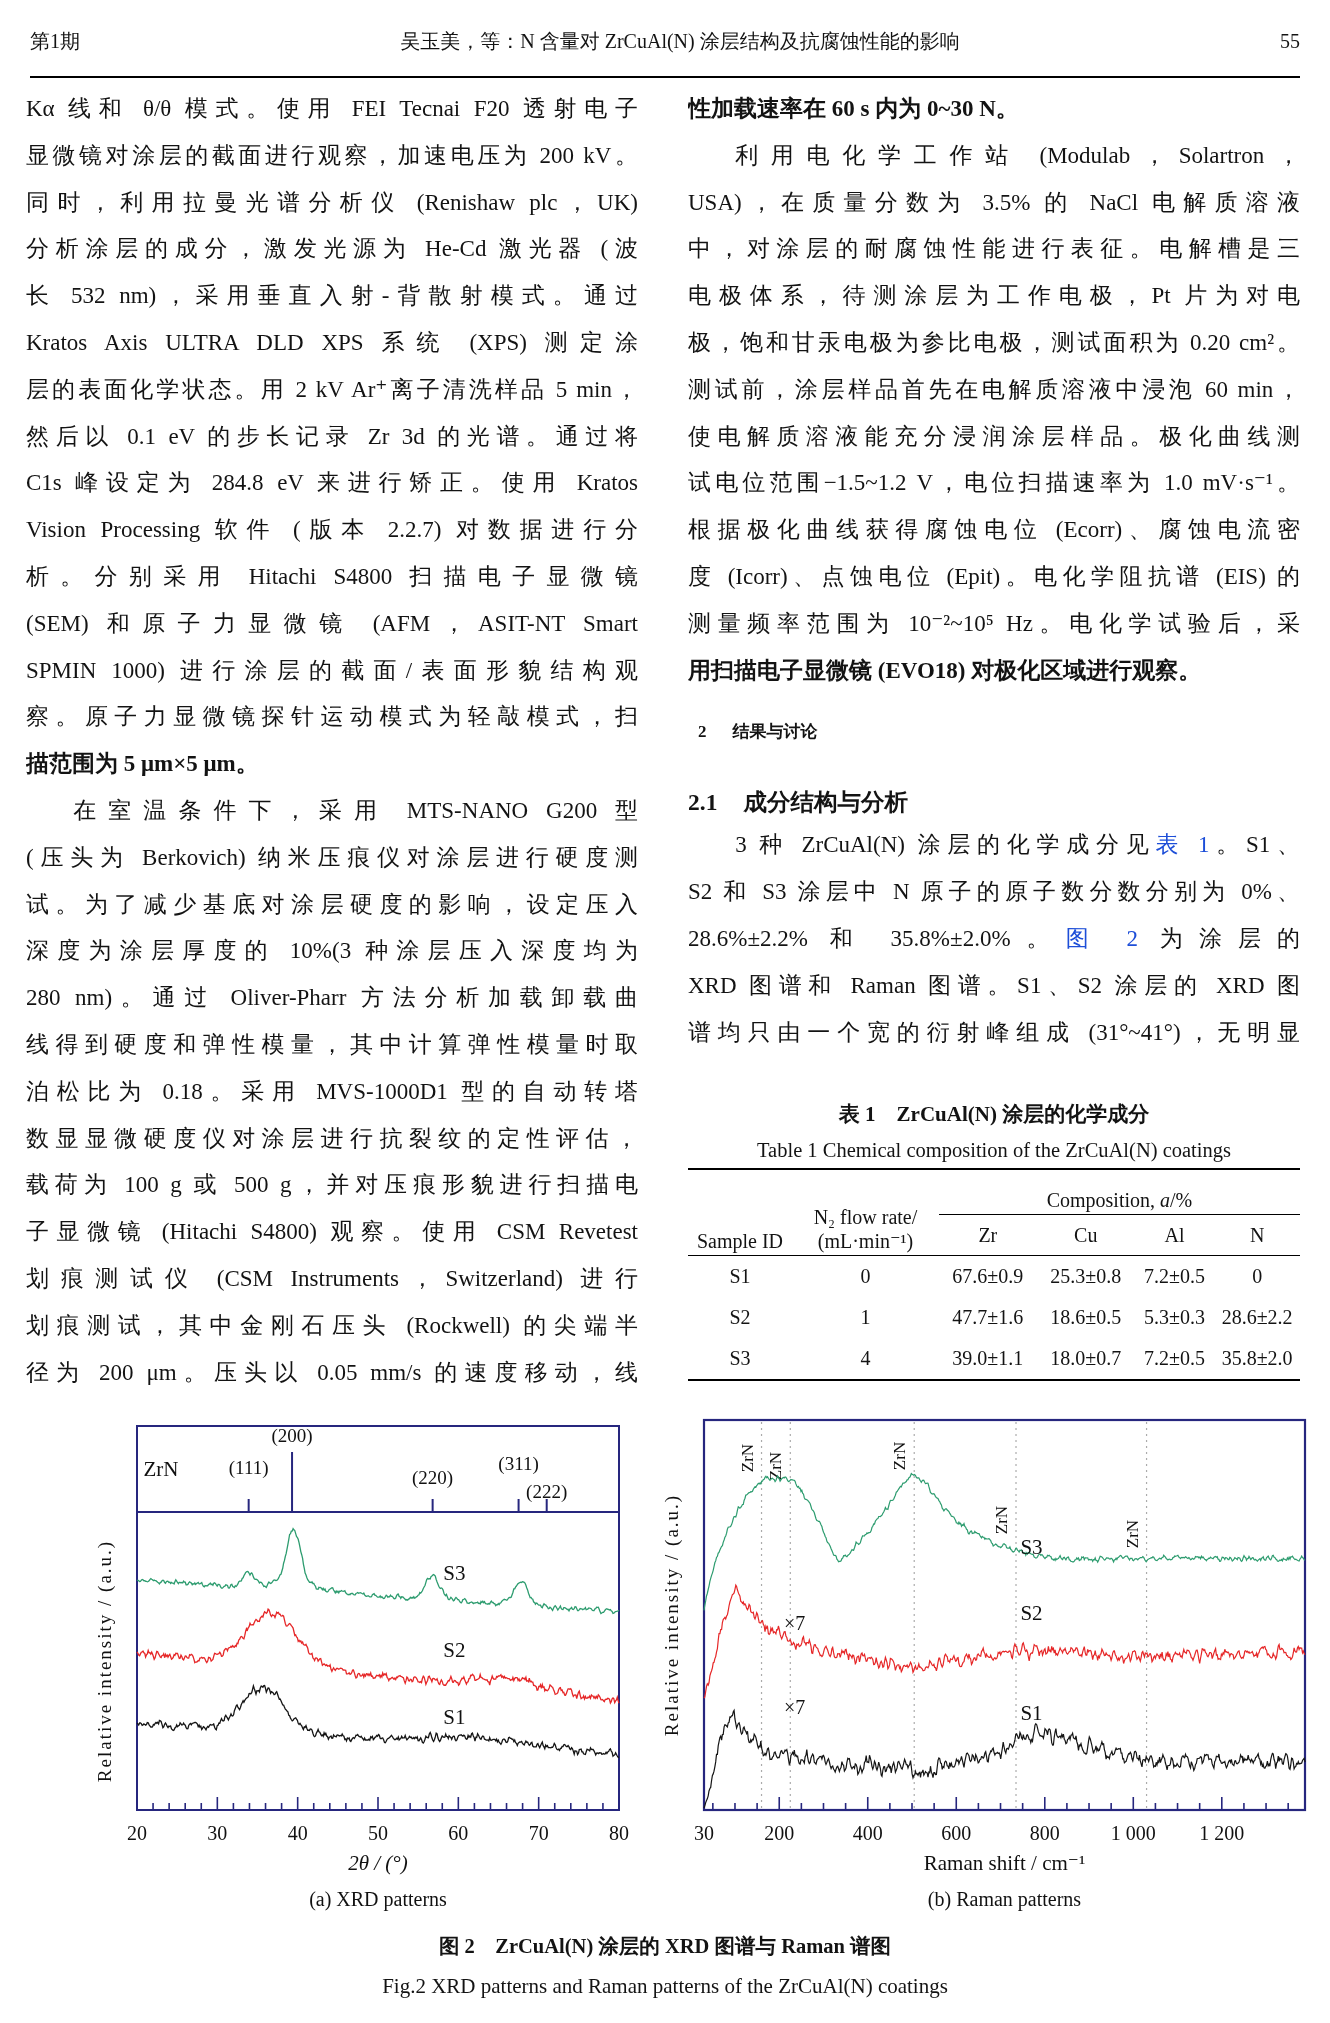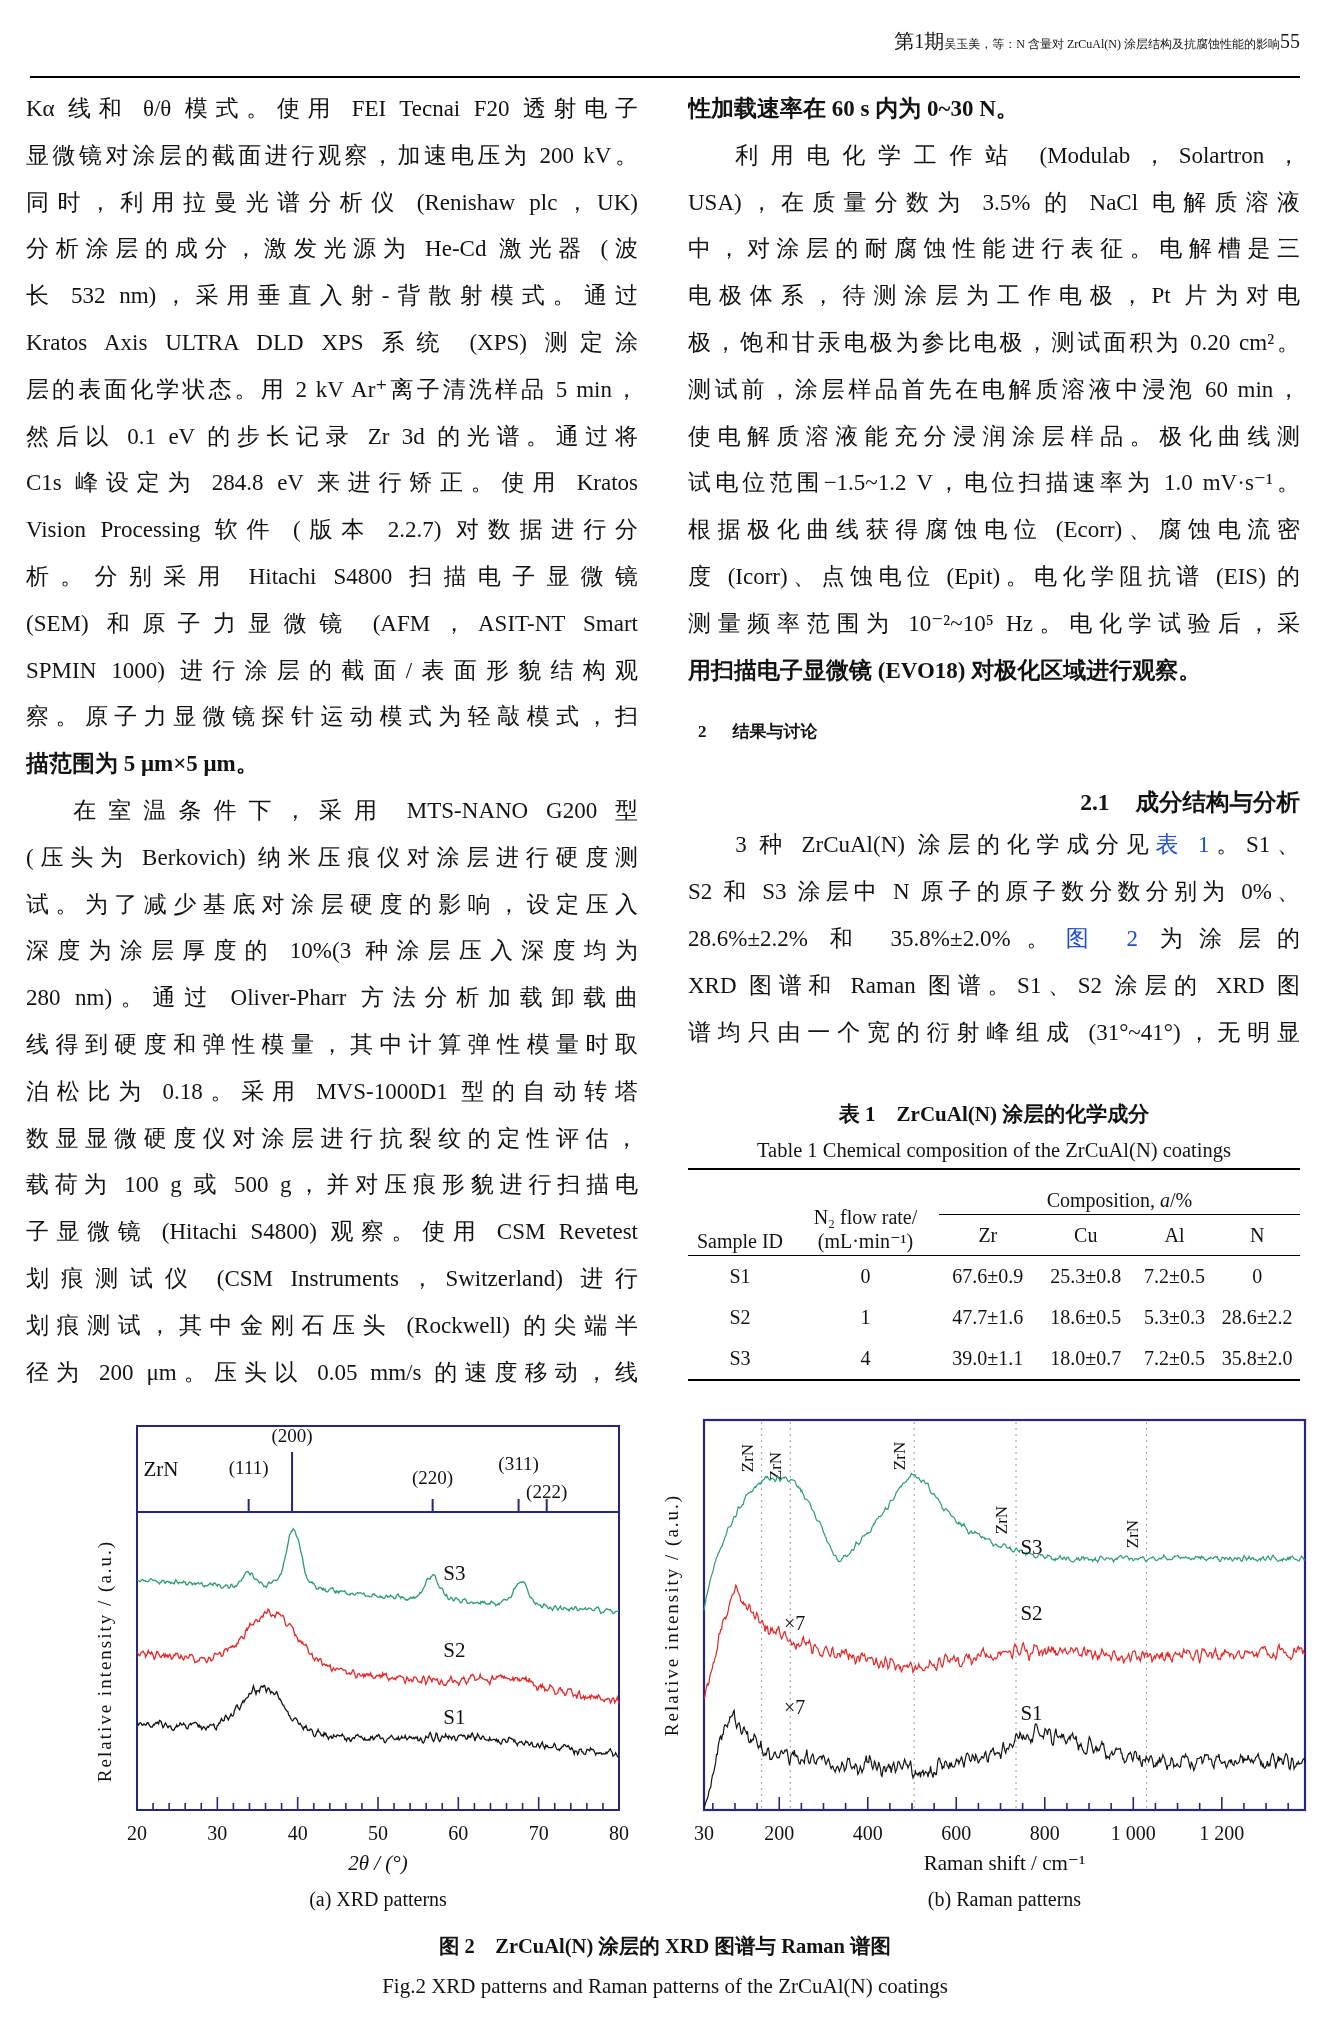--- a/index.html
+++ b/index.html
@@ -1,31 +1,31 @@
 <!DOCTYPE html>
 <html><head>
 <meta charset="utf-8">
 <style>
   html,body{margin:0;padding:0;background:#ffffff;}
   body{width:1330px;height:2023px;position:relative;overflow:hidden;
        font-family:"Liberation Serif","DejaVu Serif",serif;color:#131313;}
   .hdr{position:absolute;top:28px;left:30px;right:30px;display:flex;
-       justify-content:flex-end;align-items:baseline;font-size:20px;}
-  .hdr .t{font-size:12px;}
+       justify-content:space-between;align-items:baseline;font-size:20px;}
+  .hdr .t{font-size:20px;}
   .hdr-rule{position:absolute;top:76px;left:30px;right:30px;border-top:2.2px solid #000;}
   .col{position:absolute;width:612px;font-size:23px;}
   .col-left{left:26px;top:86px;}
   .col-right{left:688px;top:86px;}
   .line{height:46.8px;line-height:46.8px;overflow:hidden;
         text-align:justify;text-align-last:justify;}
   .line.end{text-align-last:left;font-weight:bold;}
   .line.ind{text-indent:2.05em;}
   .link{color:#1d4ed8;}
   h2.sec{font-size:17px;font-weight:bold;margin:14px 0 0 10px;line-height:48px;height:48px;}
-  h3.sec{font-size:23.5px;font-weight:bold;margin:26px 0 0 16px;line-height:40px;height:40px;text-align:right;}
+  h3.sec{font-size:23.5px;font-weight:bold;margin:26px 0 0 0;line-height:40px;height:40px;}
   h2.sec .num,h3.sec .num{margin-right:26px;}
   .tbl-title-cn{margin-top:40px;text-align:center;font-weight:bold;font-size:21px;line-height:36px;height:36px;}
   .tbl-title-en{text-align:center;font-size:20.5px;line-height:36px;height:36px;}
   table.datatable{width:100%;border-collapse:collapse;font-size:20px;
       border-top:2.5px solid #000;border-bottom:2.5px solid #000;}
   table.datatable th,table.datatable td{font-weight:normal;text-align:center;padding:0;}
   table.datatable thead tr.top th{height:42px;vertical-align:bottom;padding-bottom:2px;}
   table.datatable thead th.span2{vertical-align:middle;}
   table.datatable thead tr.sub th{height:40px;vertical-align:middle;border-bottom:1.5px solid #000;}
   table.datatable thead th.grp{border-bottom:1.5px solid #000;}

